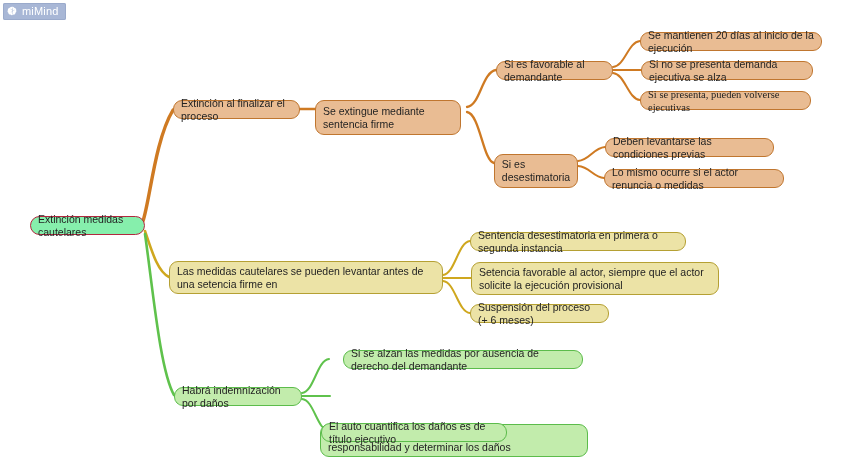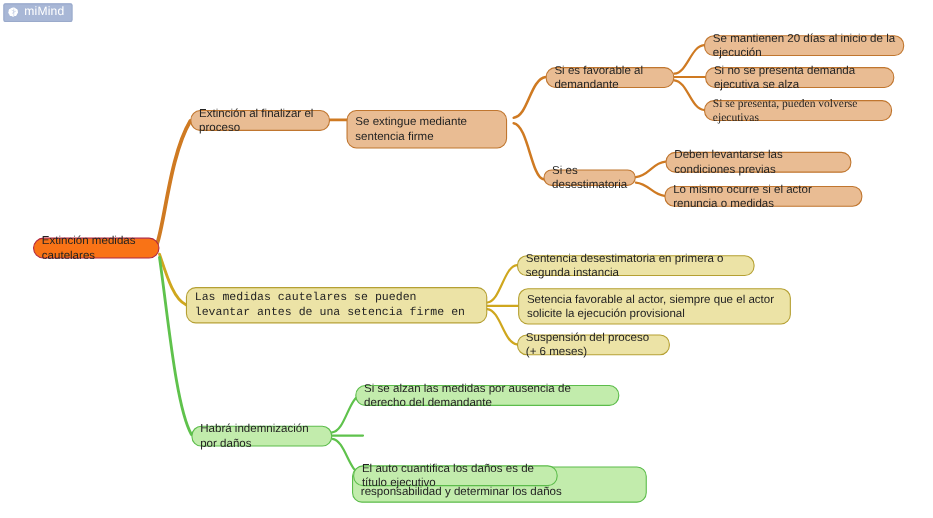--- a/index.html
+++ b/index.html
@@ -68,21 +68,21 @@
     border-radius: 9px;
     border-width: 1px;
     border-style: solid;
     font-size: 10.5px;
     line-height: 13px;
     color: #232323;
     padding: 2px 7px;
     white-space: pre-line;
   }
   .node.root {
-    background: #f97316;
+    background: #86efac;
     border-color: #b1283f;
     border-radius: 10px;
     font-size: 10.5px;
   }
   .node.lvl-orange {
     background: #e9bc93;
     border-color: #c0762f;
   }
   .node.lvl-yellow {
     background: #ece3a6;
@@ -145,35 +145,35 @@
   <div class="node lvl-orange" style="left:315px; top:100px; width:146px; height:35px;">Se extingue mediante sentencia firme</div>
 
   <div class="node lvl-orange" style="left:496px; top:61px; width:117px; height:19px;">Si es favorable al demandante</div>
 
   <div class="node lvl-orange" style="left:640px; top:32px; width:182px; height:19px;">Se mantienen 20 días al inicio de la ejecución</div>
 
   <div class="node lvl-orange" style="left:641px; top:61px; width:172px; height:19px;">Si no se presenta demanda ejecutiva se alza</div>
 
   <div class="node lvl-orange" style="left:640px; top:91px; width:171px; height:19px;font-family:Liberation Serif, serif;">Si se presenta, pueden volverse ejecutivas</div>
 
-  <div class="node lvl-orange" style="left:494px; top:154px; width:84px; height:15px;">Si es desestimatoria</div>
+  <div class="node lvl-orange" style="left:494px; top:154px; width:84px; height:34px;">Si es desestimatoria</div>
 
   <div class="node lvl-orange" style="left:605px; top:138px; width:169px; height:19px;">Deben levantarse las condiciones previas</div>
 
   <div class="node lvl-orange" style="left:604px; top:169px; width:180px; height:19px;">Lo mismo ocurre si el actor renuncia o medidas</div>
 
-  <div class="node lvl-yellow" style="left:169px; top:261px; width:274px; height:33px;font-family:Liberation Mono, monospace;">Las medidas cautelares se pueden levantar antes de una setencia firme en</div>
+  <div class="node lvl-yellow" style="left:169px; top:261px; width:274px; height:33px;">Las medidas cautelares se pueden levantar antes de una setencia firme en</div>
 
   <div class="node lvl-yellow" style="left:470px; top:232px; width:216px; height:19px;">Sentencia desestimatoria en primera o segunda instancia</div>
 
   <div class="node lvl-yellow" style="left:471px; top:262px; width:248px; height:33px;">Setencia favorable al actor, siempre que el actor solicite la ejecución provisional</div>
 
   <div class="node lvl-yellow" style="left:470px; top:304px; width:139px; height:19px;">Suspensión del proceso (+ 6 meses)</div>
 
   <div class="node lvl-green" style="left:174px; top:387px; width:128px; height:19px;">Habrá indemnización por daños</div>
 
-  <div class="node lvl-green" style="left:323px; top:350px; width:240px; height:19px;">Si se alzan las medidas por ausencia de derecho del demandante</div>
+  <div class="node lvl-green" style="left:343px; top:350px; width:240px; height:19px;">Si se alzan las medidas por ausencia de derecho del demandante</div>
 
   <div class="node lvl-green" style="left:320px; top:380px; width:268px; height:33px;margin-top:44px;">El tribunal debe pronunciarse sobre la responsabilidad y determinar los daños</div>
 
   <div class="node lvl-green" style="left:321px; top:423px; width:186px; height:19px;">El auto cuantifica los daños es de título ejecutivo</div>
 
 </div>
 
 </body></html>

